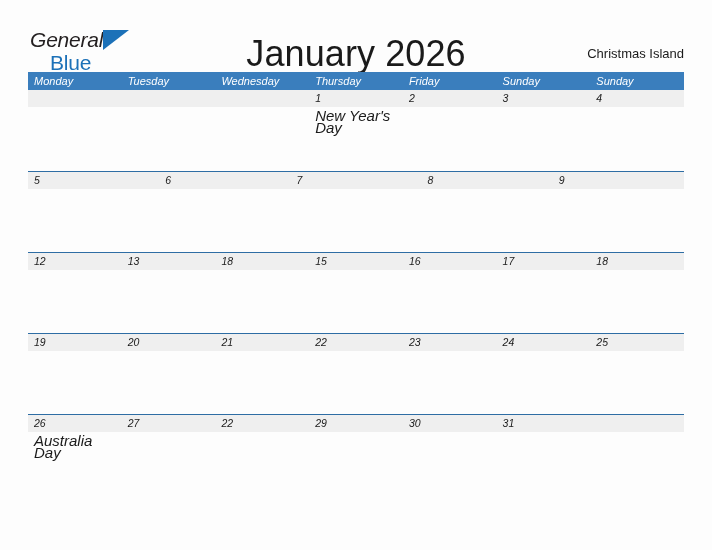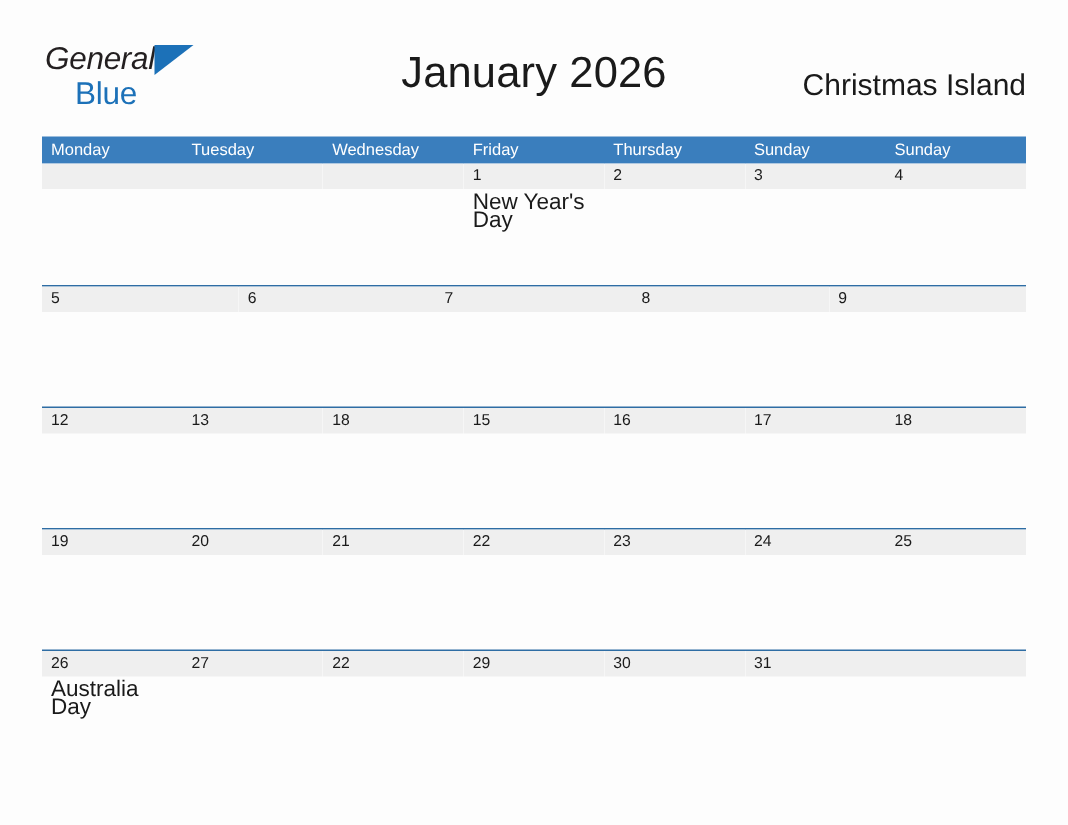--- a/index.html
+++ b/index.html
@@ -61,40 +61,41 @@
     margin-top: 1px;
     margin-left: 20px;
   }
 
   .cal-title {
     position: absolute;
     left: 0;
     right: 0;
     top: 33px;
     text-align: center;
-    font-size: 29px;
+    font-size: 36px;
     color: #1a1a1a;
     font-weight: normal;
     letter-spacing: 0.1px;
   }
 
   .cal-location {
     position: absolute;
     right: 28px;
     top: 46px;
-    font-size: 20px;
+    font-size: 13px;
     color: #1a1a1a;
   }
 
   
   .calendar {
     position: absolute;
     left: 28px;
-    top: 91px;
+    top: 72px;
     width: 656px;
+    font-style: italic;
   }
 
   .weekday-row {
     display: flex;
     background: #3a7ebd;
     height: 18px;
   }
   .weekday-cell {
     flex: 1 1 0;
     color: #ffffff;
@@ -164,22 +165,22 @@
   <div class="cal-title">January 2026</div>
 
   <div class="cal-location">Christmas Island</div>
 </div>
 
 <div class="calendar">
   <div class="weekday-row">
       <div class="weekday-cell">Monday</div>
       <div class="weekday-cell">Tuesday</div>
       <div class="weekday-cell">Wednesday</div>
+      <div class="weekday-cell">Thursday</div>
       <div class="weekday-cell">Friday</div>
-      <div class="weekday-cell">Thursday</div>
       <div class="weekday-cell">Sunday</div>
       <div class="weekday-cell">Sunday</div>
     </div>
   <div class="week-rows">
       <div class="week-row">
         <div class="week-cells">
           <div class="day-cell empty">
             <div class="day-band">
               <div class="day-number"></div>
             </div>

